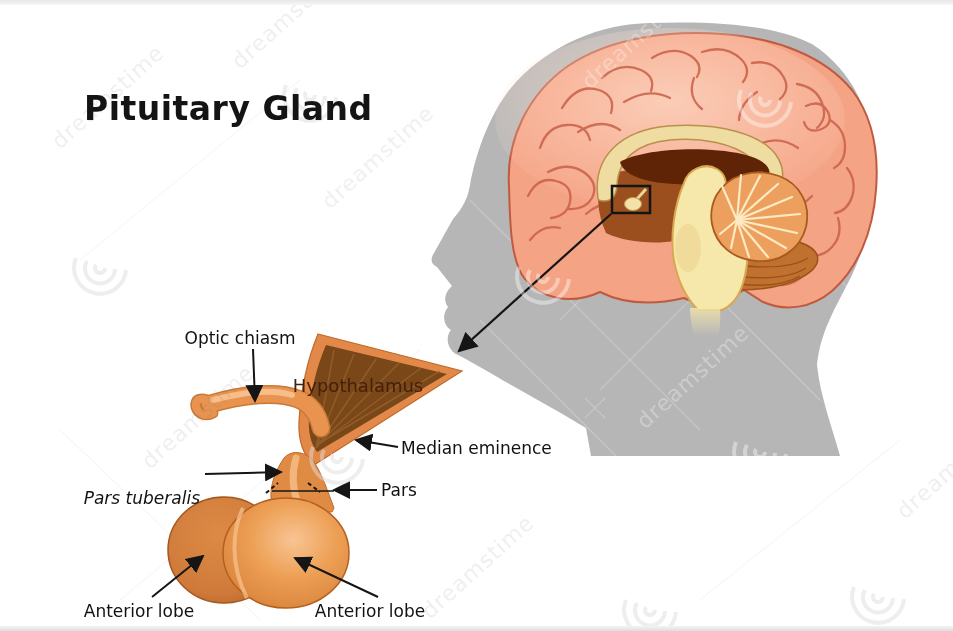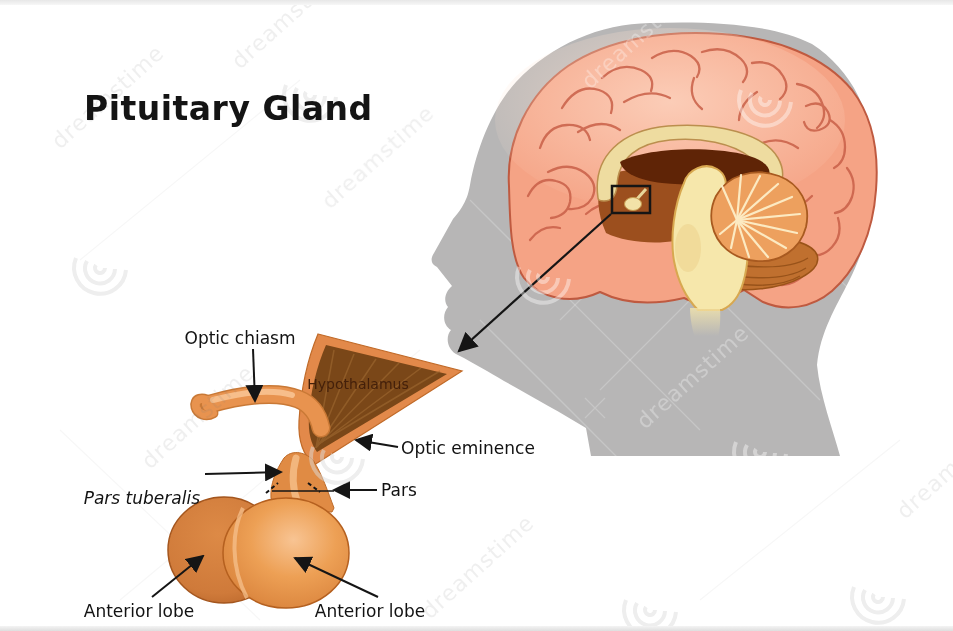--- a/index.html
+++ b/index.html
@@ -7,21 +7,21 @@
          font-family:"DejaVu Sans","Liberation Sans",sans-serif;}
   .stage svg{position:absolute;left:0;top:0;}
   .bar{position:absolute;left:0;width:953px;background:#ebebeb;}
   .bar.top{top:0;height:5px;background:linear-gradient(#e7e7e7,#f7f7f7);}
   .bar.bottom{bottom:0;height:5px;background:linear-gradient(#f4f4f4,#dedede);}
   .title{position:absolute;left:84px;top:92px;font-size:33px;font-weight:bold;
          color:#141414;letter-spacing:.5px;line-height:1;white-space:nowrap;}
   .lbl{position:absolute;font-size:17px;color:#121212;line-height:1;white-space:nowrap;}
   .lbl.center{transform:translateX(-50%);}
   .lbl.right{transform:translateX(-100%);}
-  .hypo{position:absolute;font-size:14px;color:#44200a;line-height:1;white-space:nowrap;
+  .hypo{position:absolute;font-size:18px;color:#44200a;line-height:1;white-space:nowrap;
         transform:translateX(-50%);}
   .wm{font-size:22px;letter-spacing:1px;}
   .wm-dark{fill:rgba(120,120,120,0.12);}
   .wm-light{fill:rgba(255,255,255,0.30);}
 </style>
 </head>
 <body>
 
 <div class="stage">
 
@@ -263,21 +263,21 @@
     <text class="wm wm-dark" transform="translate(905,520) rotate(-42)">dreamstime</text>
     <text class="wm wm-light" transform="translate(590,90) rotate(-42)">dreamstime</text>
     <text class="wm wm-light" transform="translate(855,320) rotate(-42)">dreamstime</text>
     <text class="wm wm-light" transform="translate(645,430) rotate(-42)">dreamstime</text>
   </g>
 </svg>
 
 <div class="title">Pituitary Gland</div>
 <div class="lbl center" style="left:216px;top:330px;margin-left:24px;">Optic chiasm</div>
 <div class="hypo" style="left:358px;top:377px;">Hypothalamus</div>
-<div class="lbl" style="left:401px;top:440px;">Optic eminence</div>
+<div class="lbl" style="left:401px;top:440px;">Median eminence</div>
 <div class="lbl right" style="left:200px;top:490px;font-style:italic;">Pars tuberalis</div>
 <div class="lbl" style="left:381px;top:482px;">Pars</div>
 <div class="lbl center" style="left:139px;top:603px;">Anterior lobe</div>
 <div class="lbl center" style="left:370px;top:603px;">Anterior lobe</div>
 
 <div class="bar top"></div>
 <div class="bar bottom"></div>
 </div>
 
 </body></html>

